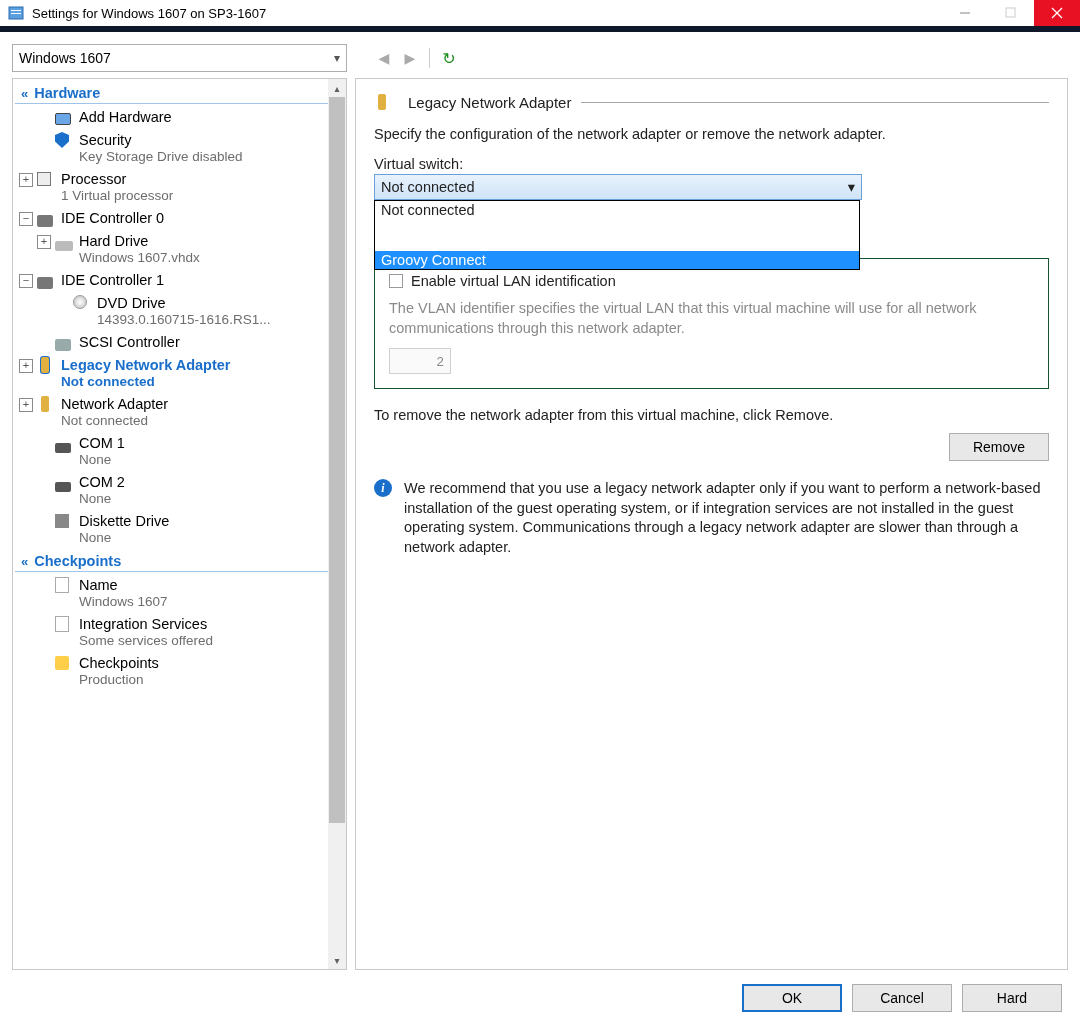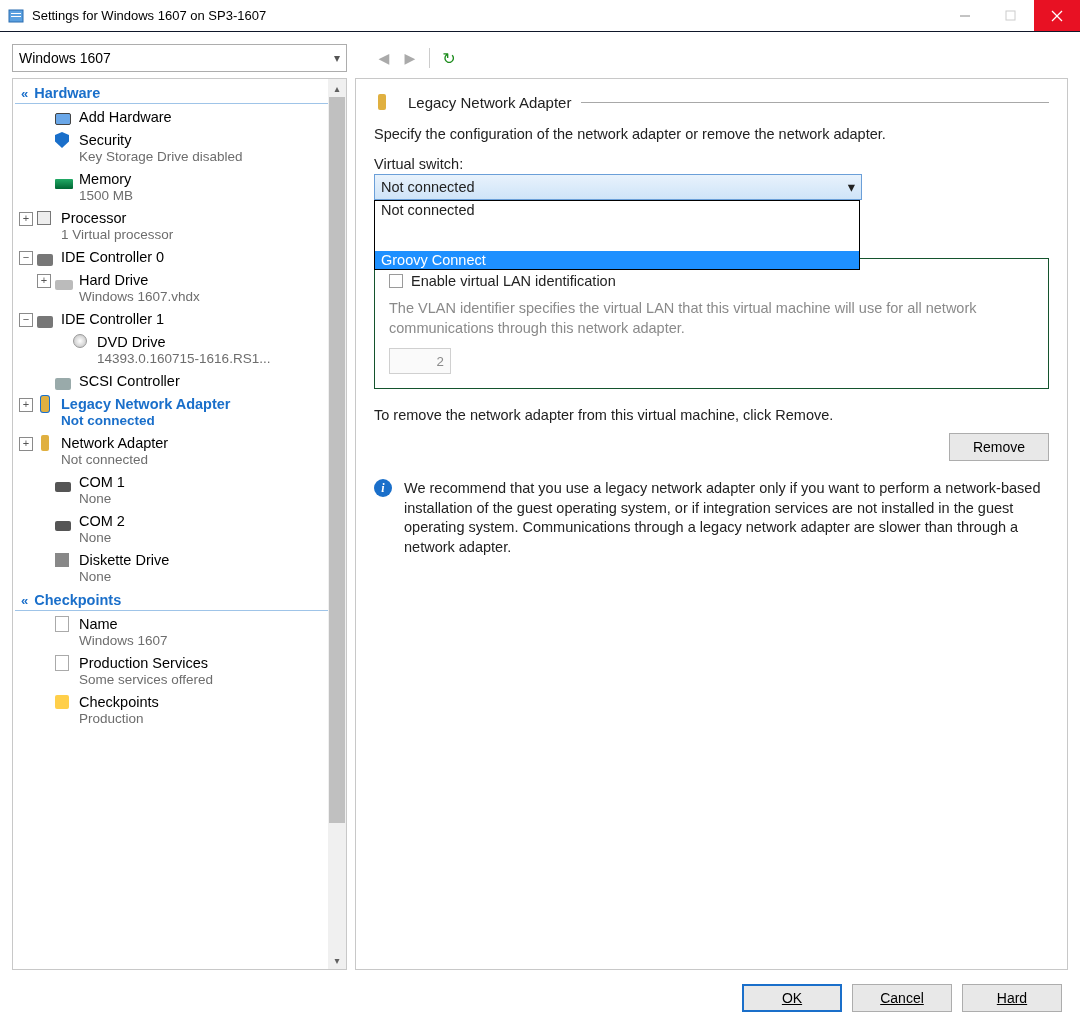--- a/index.html
+++ b/index.html
@@ -1,18 +1,18 @@
 <!DOCTYPE html>
 <html><head>
 <meta charset="utf-8">
 <style>
 * { box-sizing: border-box; margin: 0; padding: 0; font-family: "Segoe UI", Tahoma, sans-serif; }
 body { width: 1080px; height: 1028px; background: #fff; overflow: hidden; }
 
-.titlebar { height: 32px; background: #fff; border-bottom: 1px solid #0f172a; display: flex; align-items: center; padding-left: 8px; }
+.titlebar { height: 32px; background: #fff; border-bottom: 6px solid #0f172a; display: flex; align-items: center; padding-left: 8px; }
 .titlebar-icon { width: 16px; height: 16px; margin-right: 8px; }
 .titlebar-text { font-size: 13px; color: #000; flex: 1; }
 .win-controls { display: flex; height: 100%; }
 .win-btn { width: 46px; display: flex; align-items: center; justify-content: center; color: #999; font-size: 12px; }
 .win-btn.close { color: #fff; background: #e81123; }
 .win-btn.close svg { stroke: #fff; }
 
 .content { display: flex; flex-direction: column; height: calc(1028px - 32px); padding: 12px; }
 
 .top-row { display: flex; align-items: center; gap: 8px; margin-bottom: 6px; }
@@ -62,21 +62,21 @@
 .vlan-desc { margin-bottom: 10px; line-height: 1.35; }
 .vlan-input { width: 62px; height: 26px; border: 1px solid #d0d0d0; text-align: right; padding-right: 6px; color: #8a8a8a; background: #fafafa; }
 
 .remove-row { margin-top: 18px; }
 .remove-btn-row { display: flex; justify-content: flex-end; margin-top: 10px; }
 .btn { min-width: 100px; height: 28px; border: 1px solid #adadad; background: #e8e8e8; font-size: 14px; padding: 0 14px; }
 
 .info-row { display: flex; gap: 12px; margin-top: 18px; line-height: 1.35; }
 .info-icon { width: 18px; height: 18px; border-radius: 50%; background: #1a6fca; color: #fff; font-weight: bold; font-size: 12px; display: flex; align-items: center; justify-content: center; flex-shrink: 0; font-style: italic; font-family: Georgia, serif; }
 
-.footer { display: flex; justify-content: flex-end; gap: 10px; padding: 14px 6px 4px 0; text-decoration: underline; }
+.footer { display: flex; justify-content: flex-end; gap: 10px; padding: 14px 6px 4px 0; }
 .btn.primary { border: 2px solid #1a6fca; background: #e8e8e8; }
 
 
 .ic { display: inline-block; }
 .ic-monitor { width: 16px; height: 12px; border: 1px solid #444; background: #6aa7e8; border-radius: 2px; position: relative; top: 2px; }
 .ic-chip { width: 16px; height: 16px; background: #2c2c2c; border-radius: 2px; }
 .ic-shield { width: 14px; height: 16px; background: #1a6fca; clip-path: polygon(50% 0,100% 18%,100% 60%,50% 100%,0 60%,0 18%); }
 .ic-mem { width: 18px; height: 10px; background: linear-gradient(#2a6,#063); border-radius: 1px; position: relative; top: 4px; }
 .ic-cpu { width: 14px; height: 14px; border: 1px solid #777; background: #eee; position: relative; top: 1px; }
 .ic-ide { width: 16px; height: 12px; background: #777; border-radius: 2px; position: relative; top: 3px; }
@@ -156,28 +156,20 @@
 
         <div class="tree-item indent-1">
           <span class="expander blank"></span>
             <span class="ticon"><span class="ic ic-shield"></span></span>
           <div class="tcontent">
               <span class="t-label">Security</span>
               <span class="t-sub">Key Storage Drive disabled</span>
             </div>
         </div>
 
-        <div class="tree-item indent-1">
-          <span class="expander blank"></span>
-            <span class="ticon"><span class="ic ic-mem"></span></span>
-          <div class="tcontent">
-              <span class="t-label">Memory</span>
-              <span class="t-sub">1500 MB</span>
-            </div>
-        </div>
 
         <div class="tree-item">
           <span class="expander">+</span>
             <span class="ticon"><span class="ic ic-cpu"></span></span>
           <div class="tcontent">
               <span class="t-label">Processor</span>
               <span class="t-sub">1 Virtual processor</span>
             </div>
         </div>
 
@@ -274,21 +266,21 @@
             <span class="ticon"><span class="ic ic-name"></span></span>
           <div class="tcontent">
               <span class="t-label">Name</span>
               <span class="t-sub">Windows 1607</span>
             </div>
         </div>
         <div class="tree-item indent-1">
           <span class="expander blank"></span>
             <span class="ticon"><span class="ic ic-svc"></span></span>
           <div class="tcontent">
-              <span class="t-label">Production Services</span>
+              <span class="t-label">Integration Services</span>
               <span class="t-sub">Some services offered</span>
             </div>
         </div>
         <div class="tree-item indent-1">
           <span class="expander blank"></span>
             <span class="ticon"><span class="ic ic-chk"></span></span>
           <div class="tcontent">
               <span class="t-label">Checkpoints</span>
               <span class="t-sub">Production</span>
             </div>

